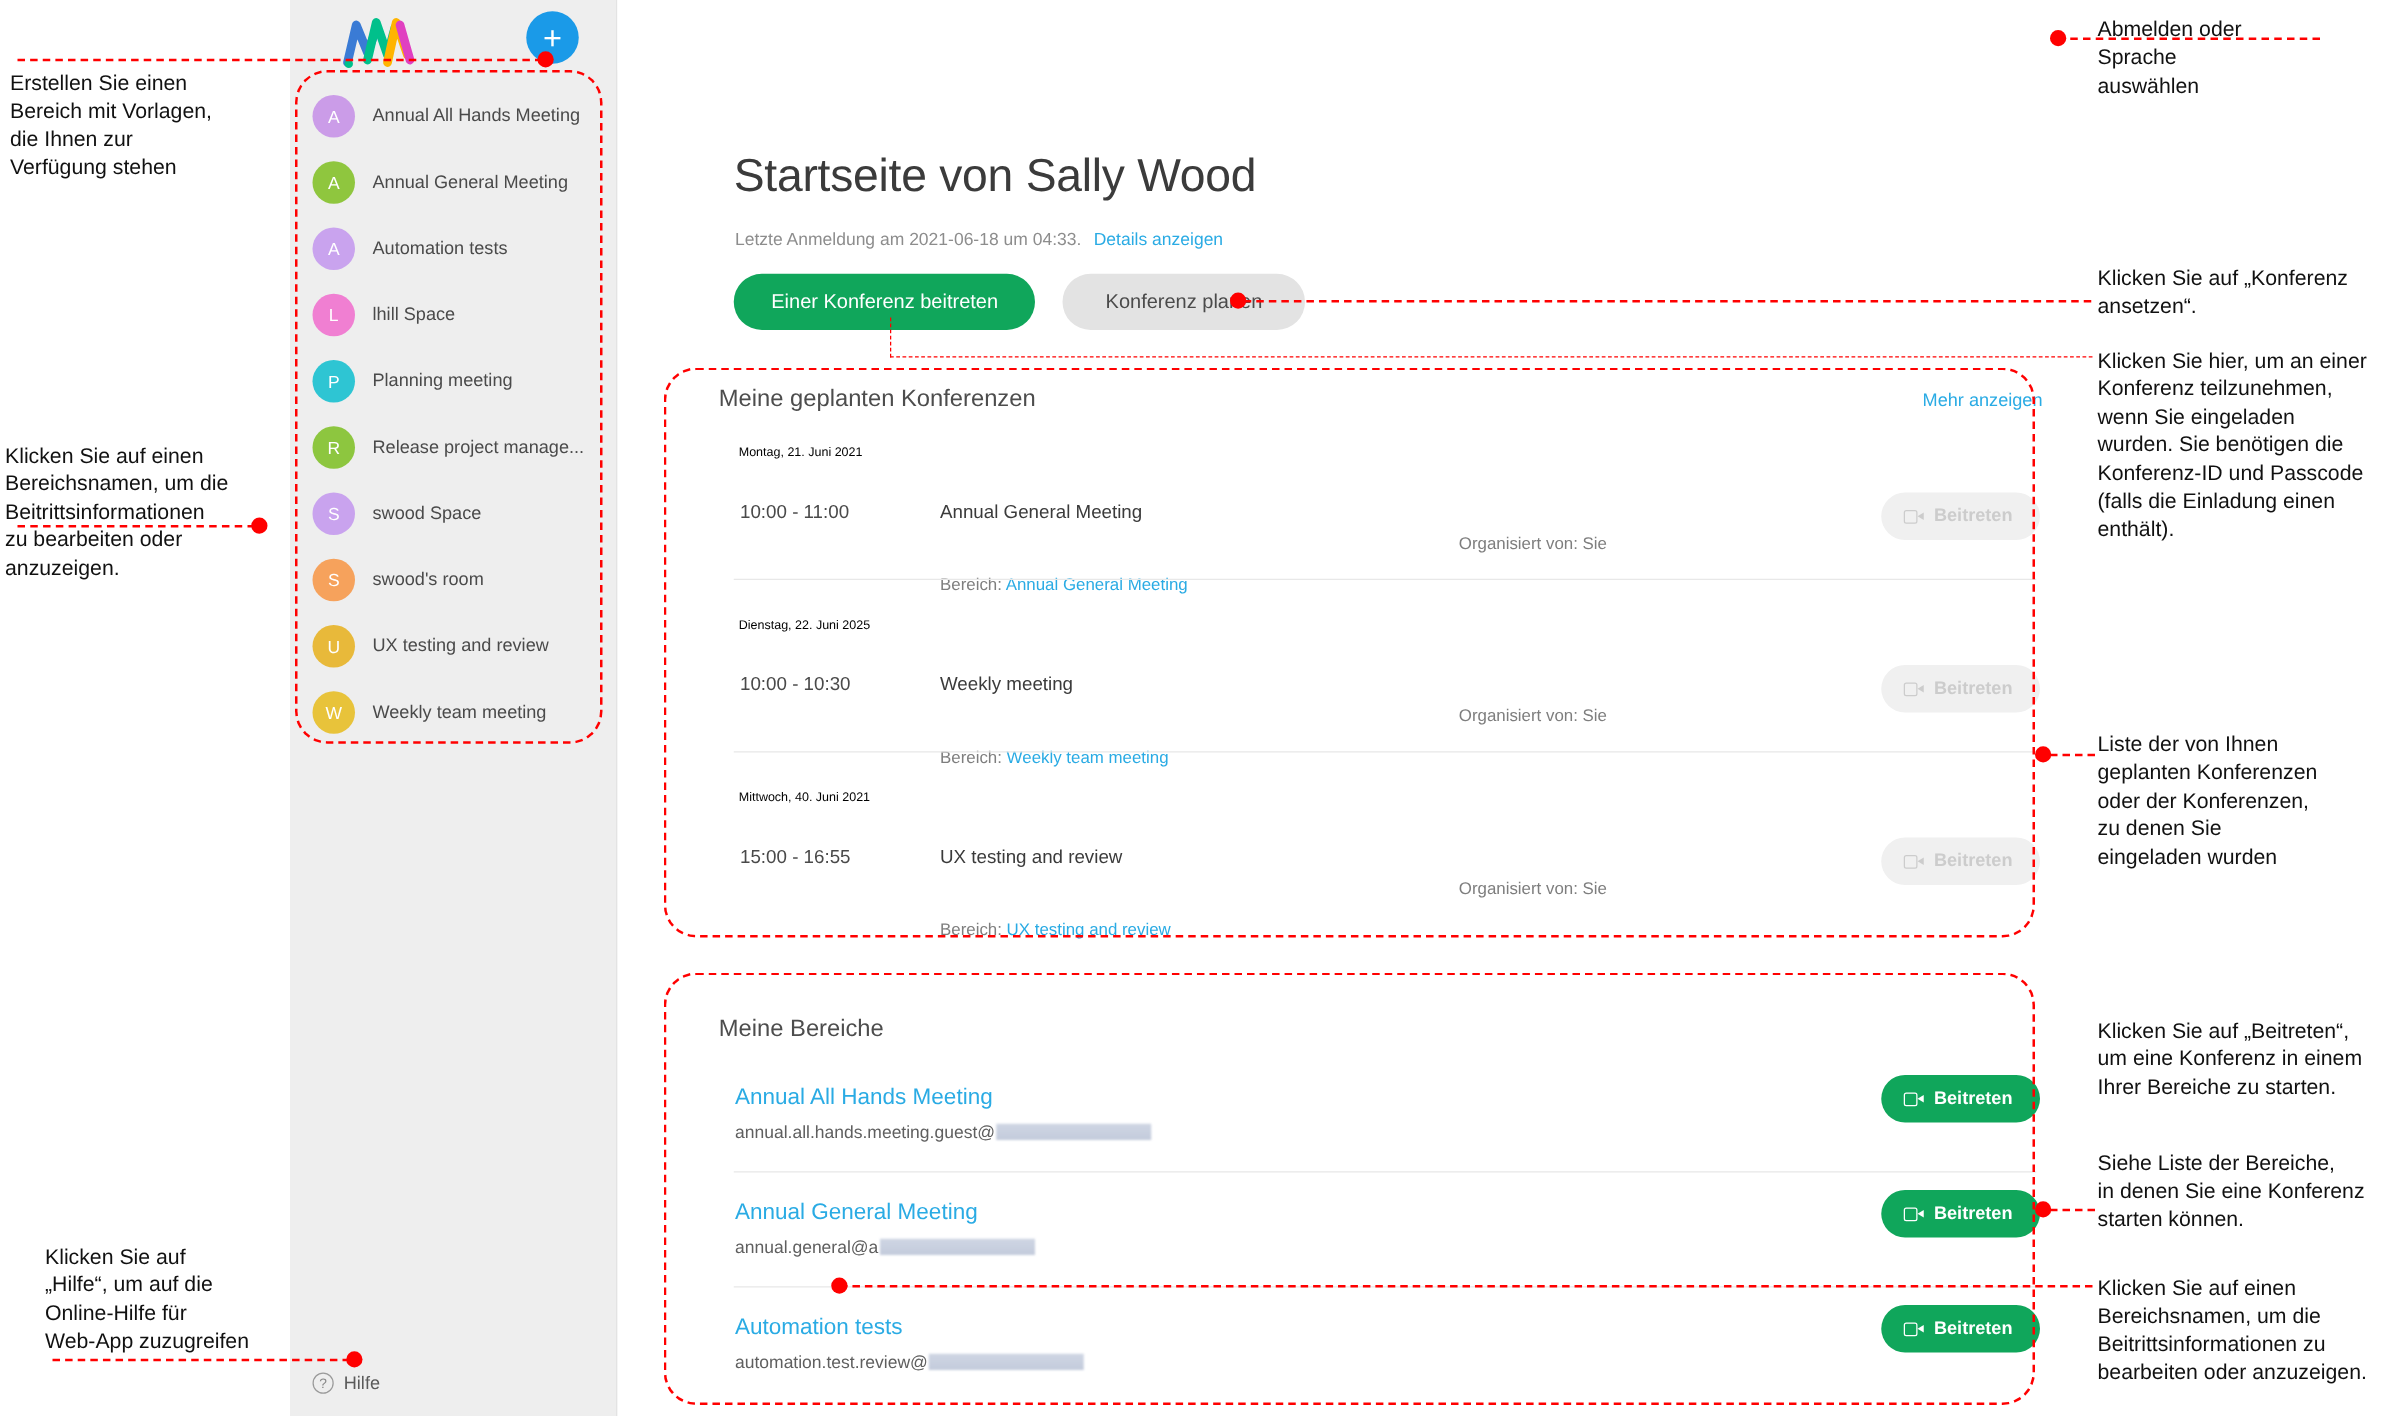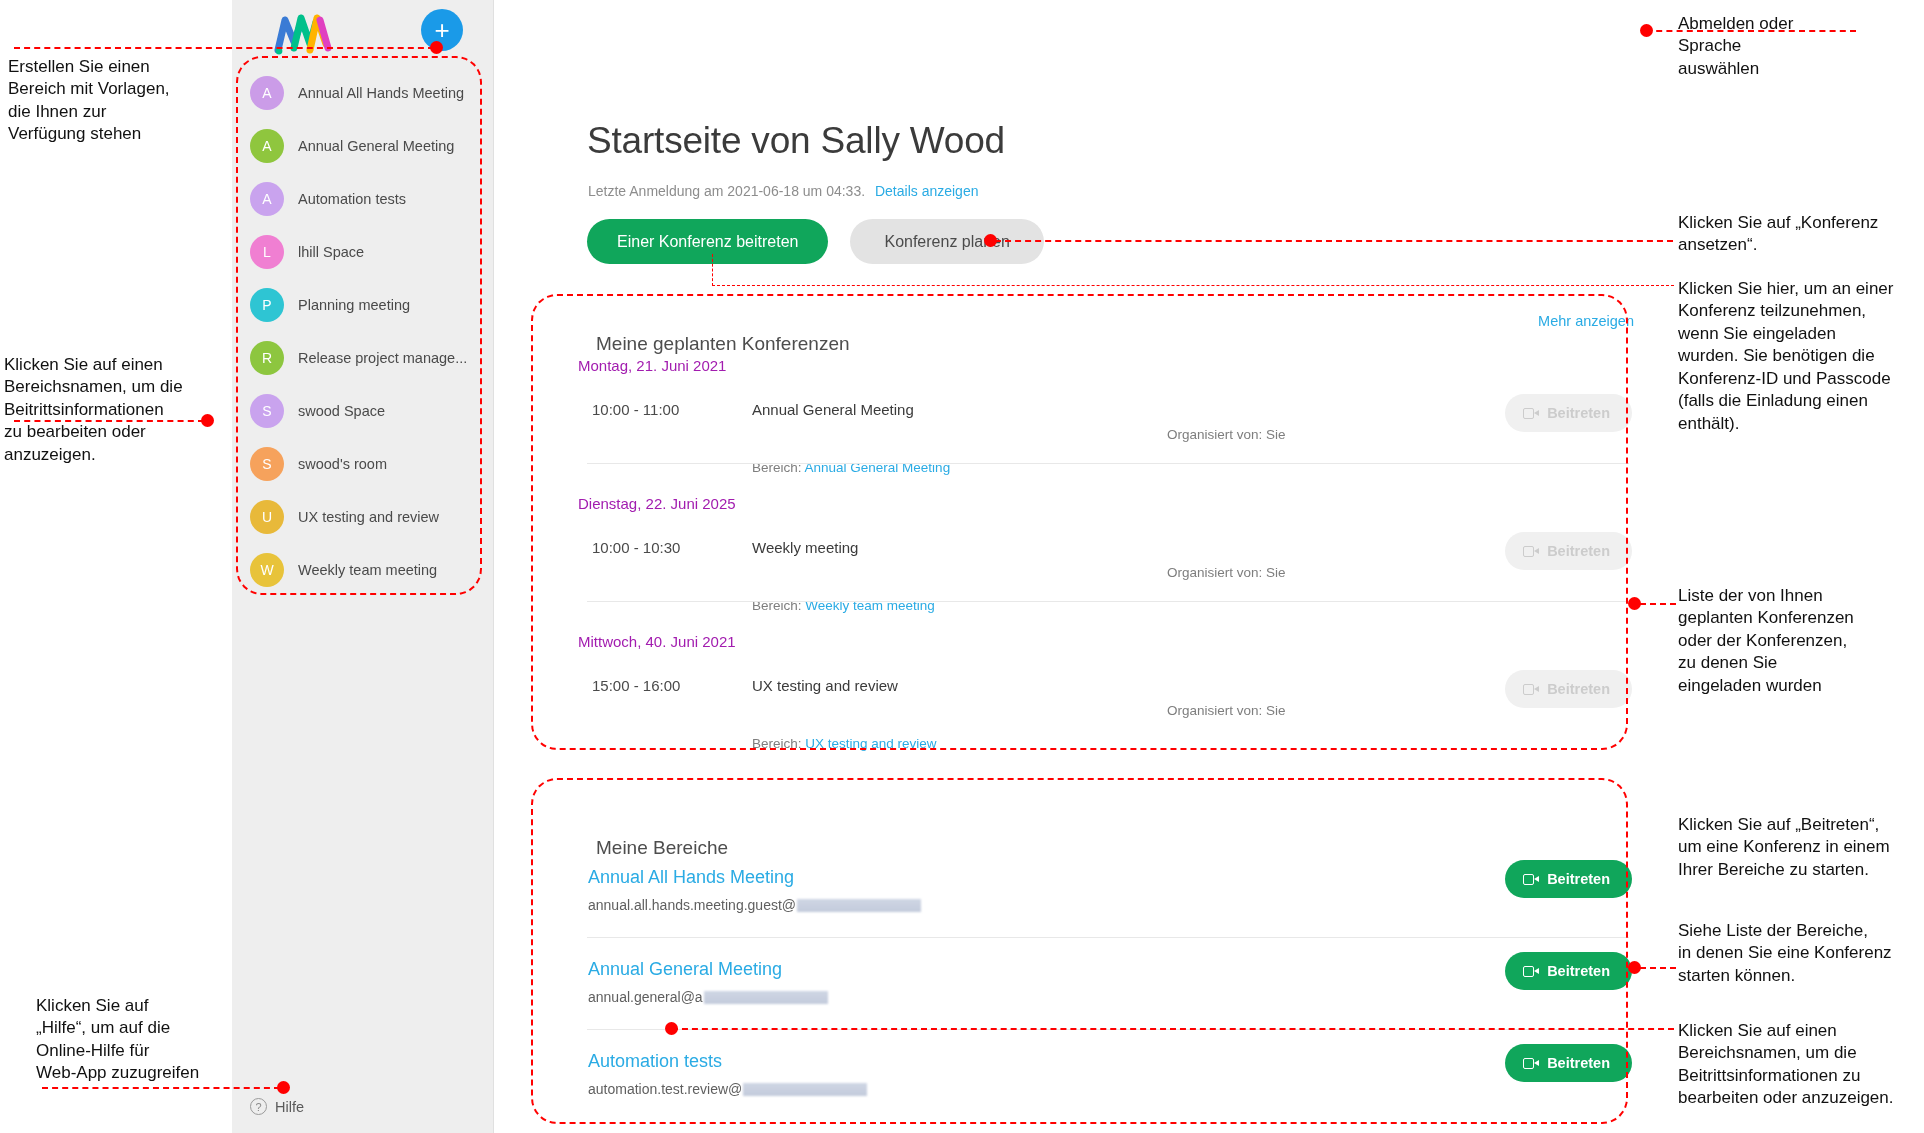--- a/index.html
+++ b/index.html
@@ -130,30 +130,30 @@
   }
 
   
   .card {
     position: absolute; left: 20px;
     width: 1160px;
     background: #fff;
   }
   .card-title {
     font-size: 19px; color: #4d4d4d; font-weight: 400;
-    position: absolute; left: 82px; top: 14px; margin-top: 24px;
+    position: absolute; left: 61px; top: 14px;
   }
   .card-more {
     position: absolute; right: 40px; top: 18px;
     font-size: 14.5px; color: #2aabe4; cursor: pointer;
   }
 
   .day-label {
-    position: absolute; left: 64px;
-    font-size: 15px; color: #a21caf;
+    position: absolute; left: 77px;
+    font-size: 10px; color: #000000;
   }
   .mtg-row { position: absolute; left: 0; width: 1160px; }
   .mtg-time {
     position: absolute; left: 78px; top: 0;
     font-size: 15px; color: #4a4a4a;
   }
   .mtg-title {
     position: absolute; left: 238px; top: 0;
     font-size: 15px; color: #3b3b3b;
   }
@@ -356,21 +356,21 @@
                 <span class="cam-ico">
                   <i></i>
                   <b></b>
                 </span>
                 <span>Beitreten</span>
               </button>
             </div>
             <div class="divider" style="top: 306px;"></div>
             <div class="day-label" style="top: 338px;">Mittwoch, 40. Juni 2021</div>
             <div class="mtg-row" style="top: 382px;">
-              <div class="mtg-time">15:00 - 16:00</div>
+              <div class="mtg-time">15:00 - 16:55</div>
               <div class="mtg-title">UX testing and review</div>
               <div class="mtg-space"><span>Bereich:</span> <span class="link">UX testing and review</span></div>
               <div class="mtg-host"><span>Organisiert von:</span> <span>Sie</span></div>
               <button class="btn-join-sm disabled">
                 <span class="cam-ico">
                   <i></i>
                   <b></b>
                 </span>
                 <span>Beitreten</span>
               </button>

